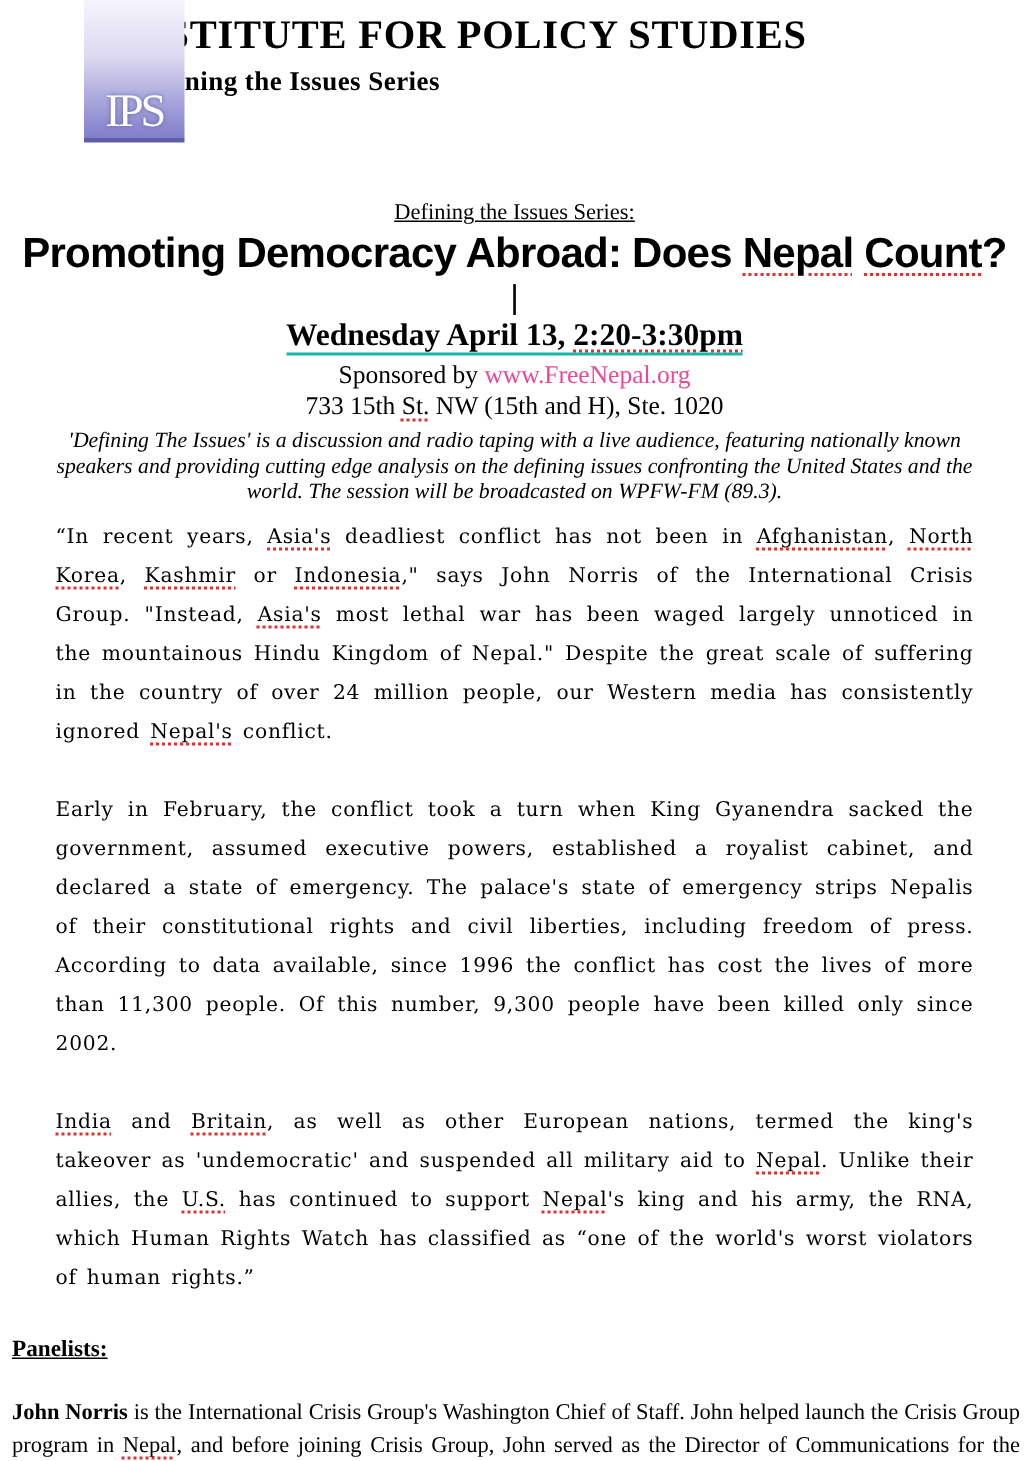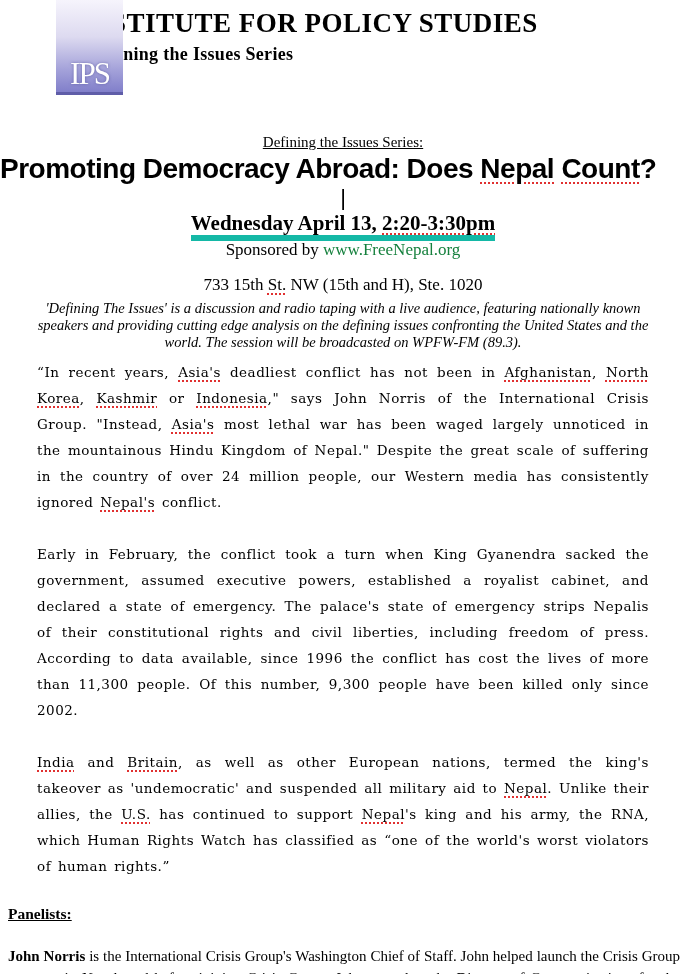--- a/index.html
+++ b/index.html
@@ -38,31 +38,31 @@
   .header-row {
     display: flex; justify-content: space-between; align-items: center;
     padding-left: 90px; padding-right: 8px; margin-top: 5px;
   }
   .series-label { font-weight: bold; font-size: 18px; letter-spacing: 0.3px; }
   .contact { text-align: right; font-size: 15px; line-height: 21px; }
   
   .series-heading { text-align: center; font-size: 15px; margin-top: 20px; }
   .u-solid { text-decoration: underline; text-decoration-thickness: 1px; }
   .event-title {
-    margin: 1px 0 0 0; text-align: left;
+    margin: 1px 0 0 0; text-align: center;
     font-family: "Liberation Sans", sans-serif;
     font-weight: bold; font-size: 28px; line-height: 34px;
     letter-spacing: -0.5px;
   }
   .pipe { text-align: center; font-size: 22px; line-height: 24px; font-family: "Liberation Sans", sans-serif; }
   .datetime { text-align: center; font-size: 21px; font-weight: bold; margin-top: 1px; }
-  .datetime .u-heavy { border-bottom: 6px solid #14b8a6; padding-bottom: 0px; text-align: right; }
+  .datetime .u-heavy { border-bottom: 2px solid #14b8a6; padding-bottom: 0px; text-align: right; }
   .sponsored { text-align: center; font-size: 17px; margin-top: 4px; }
-  .link { color: #15803d; cursor: pointer; }
-  .address { text-align: center; font-size: 17px; margin-top: 15px; }
+  .link { color: #ec4899; cursor: pointer; }
+  .address { text-align: center; font-size: 17px; margin-top: 1px; }
   .description {
     text-align: center; font-style: italic;
     font-size: 14.5px; line-height: 17px;
     margin: 5px 28px 0 28px;
   }
   
   .body-pars { margin: 8px 37px 0 37px; }
   .body-par {
     font-family: "DejaVu Serif", serif;
     font-size: 13.5px; line-height: 26px;

